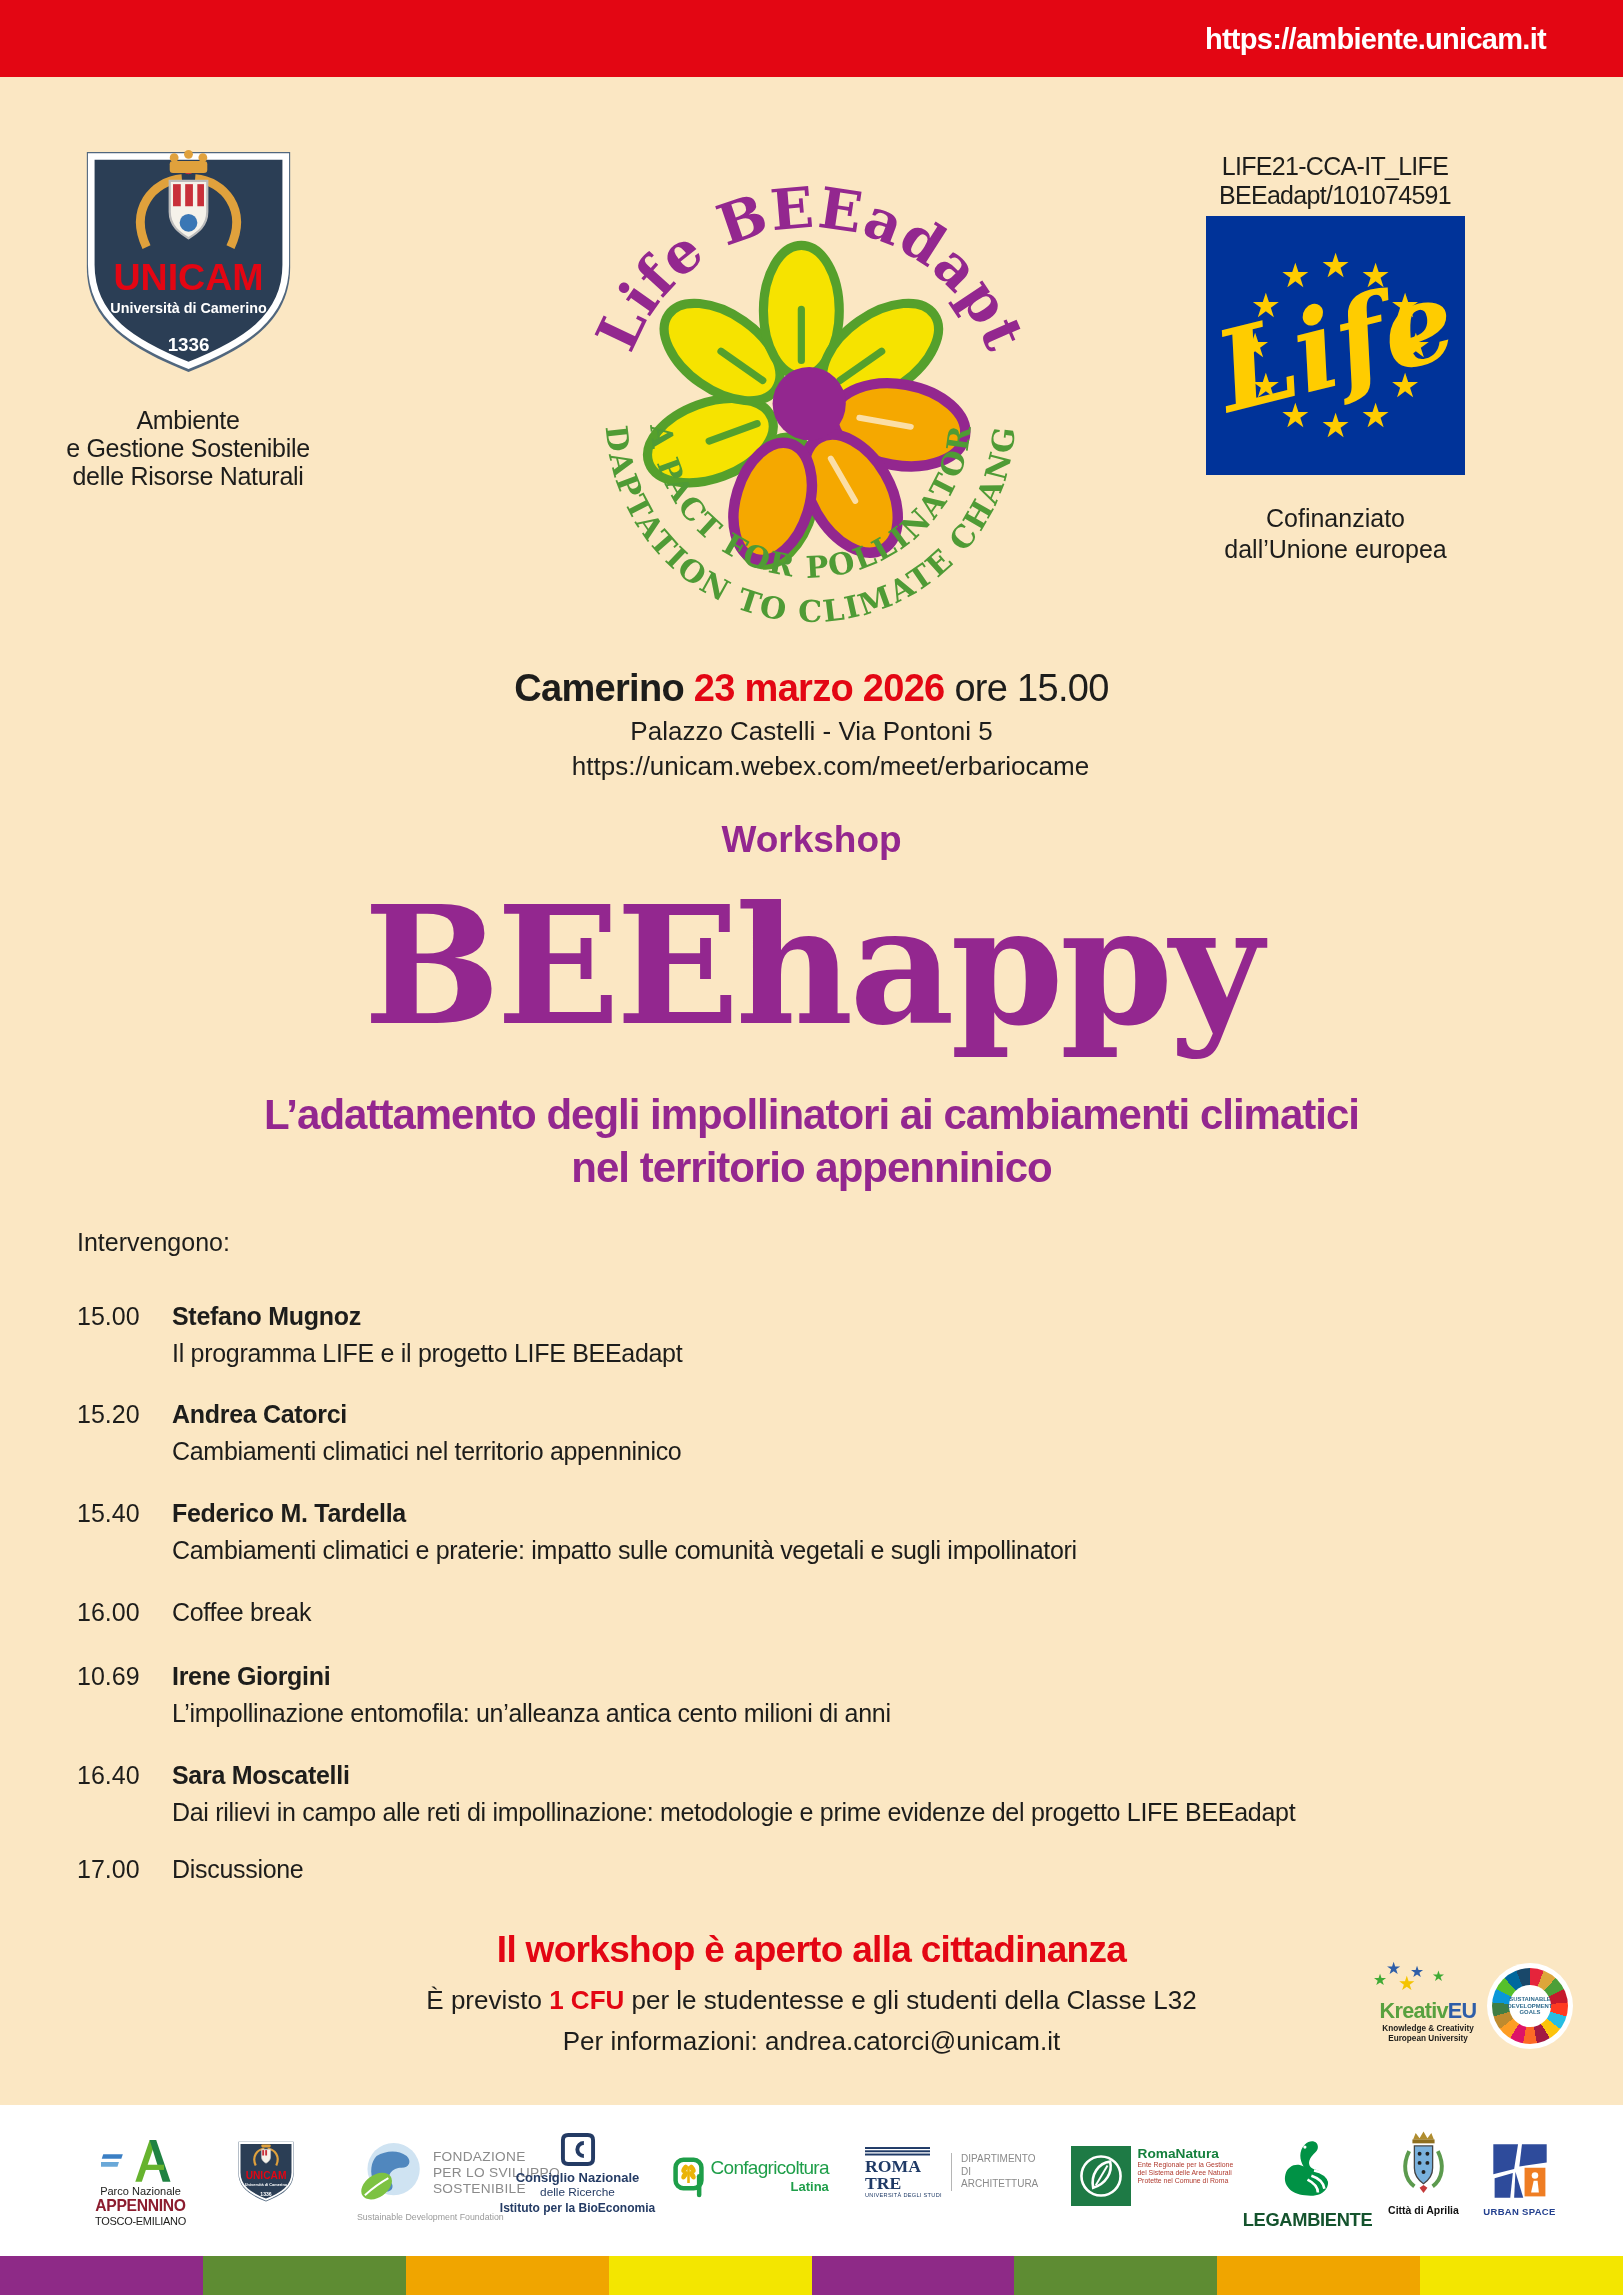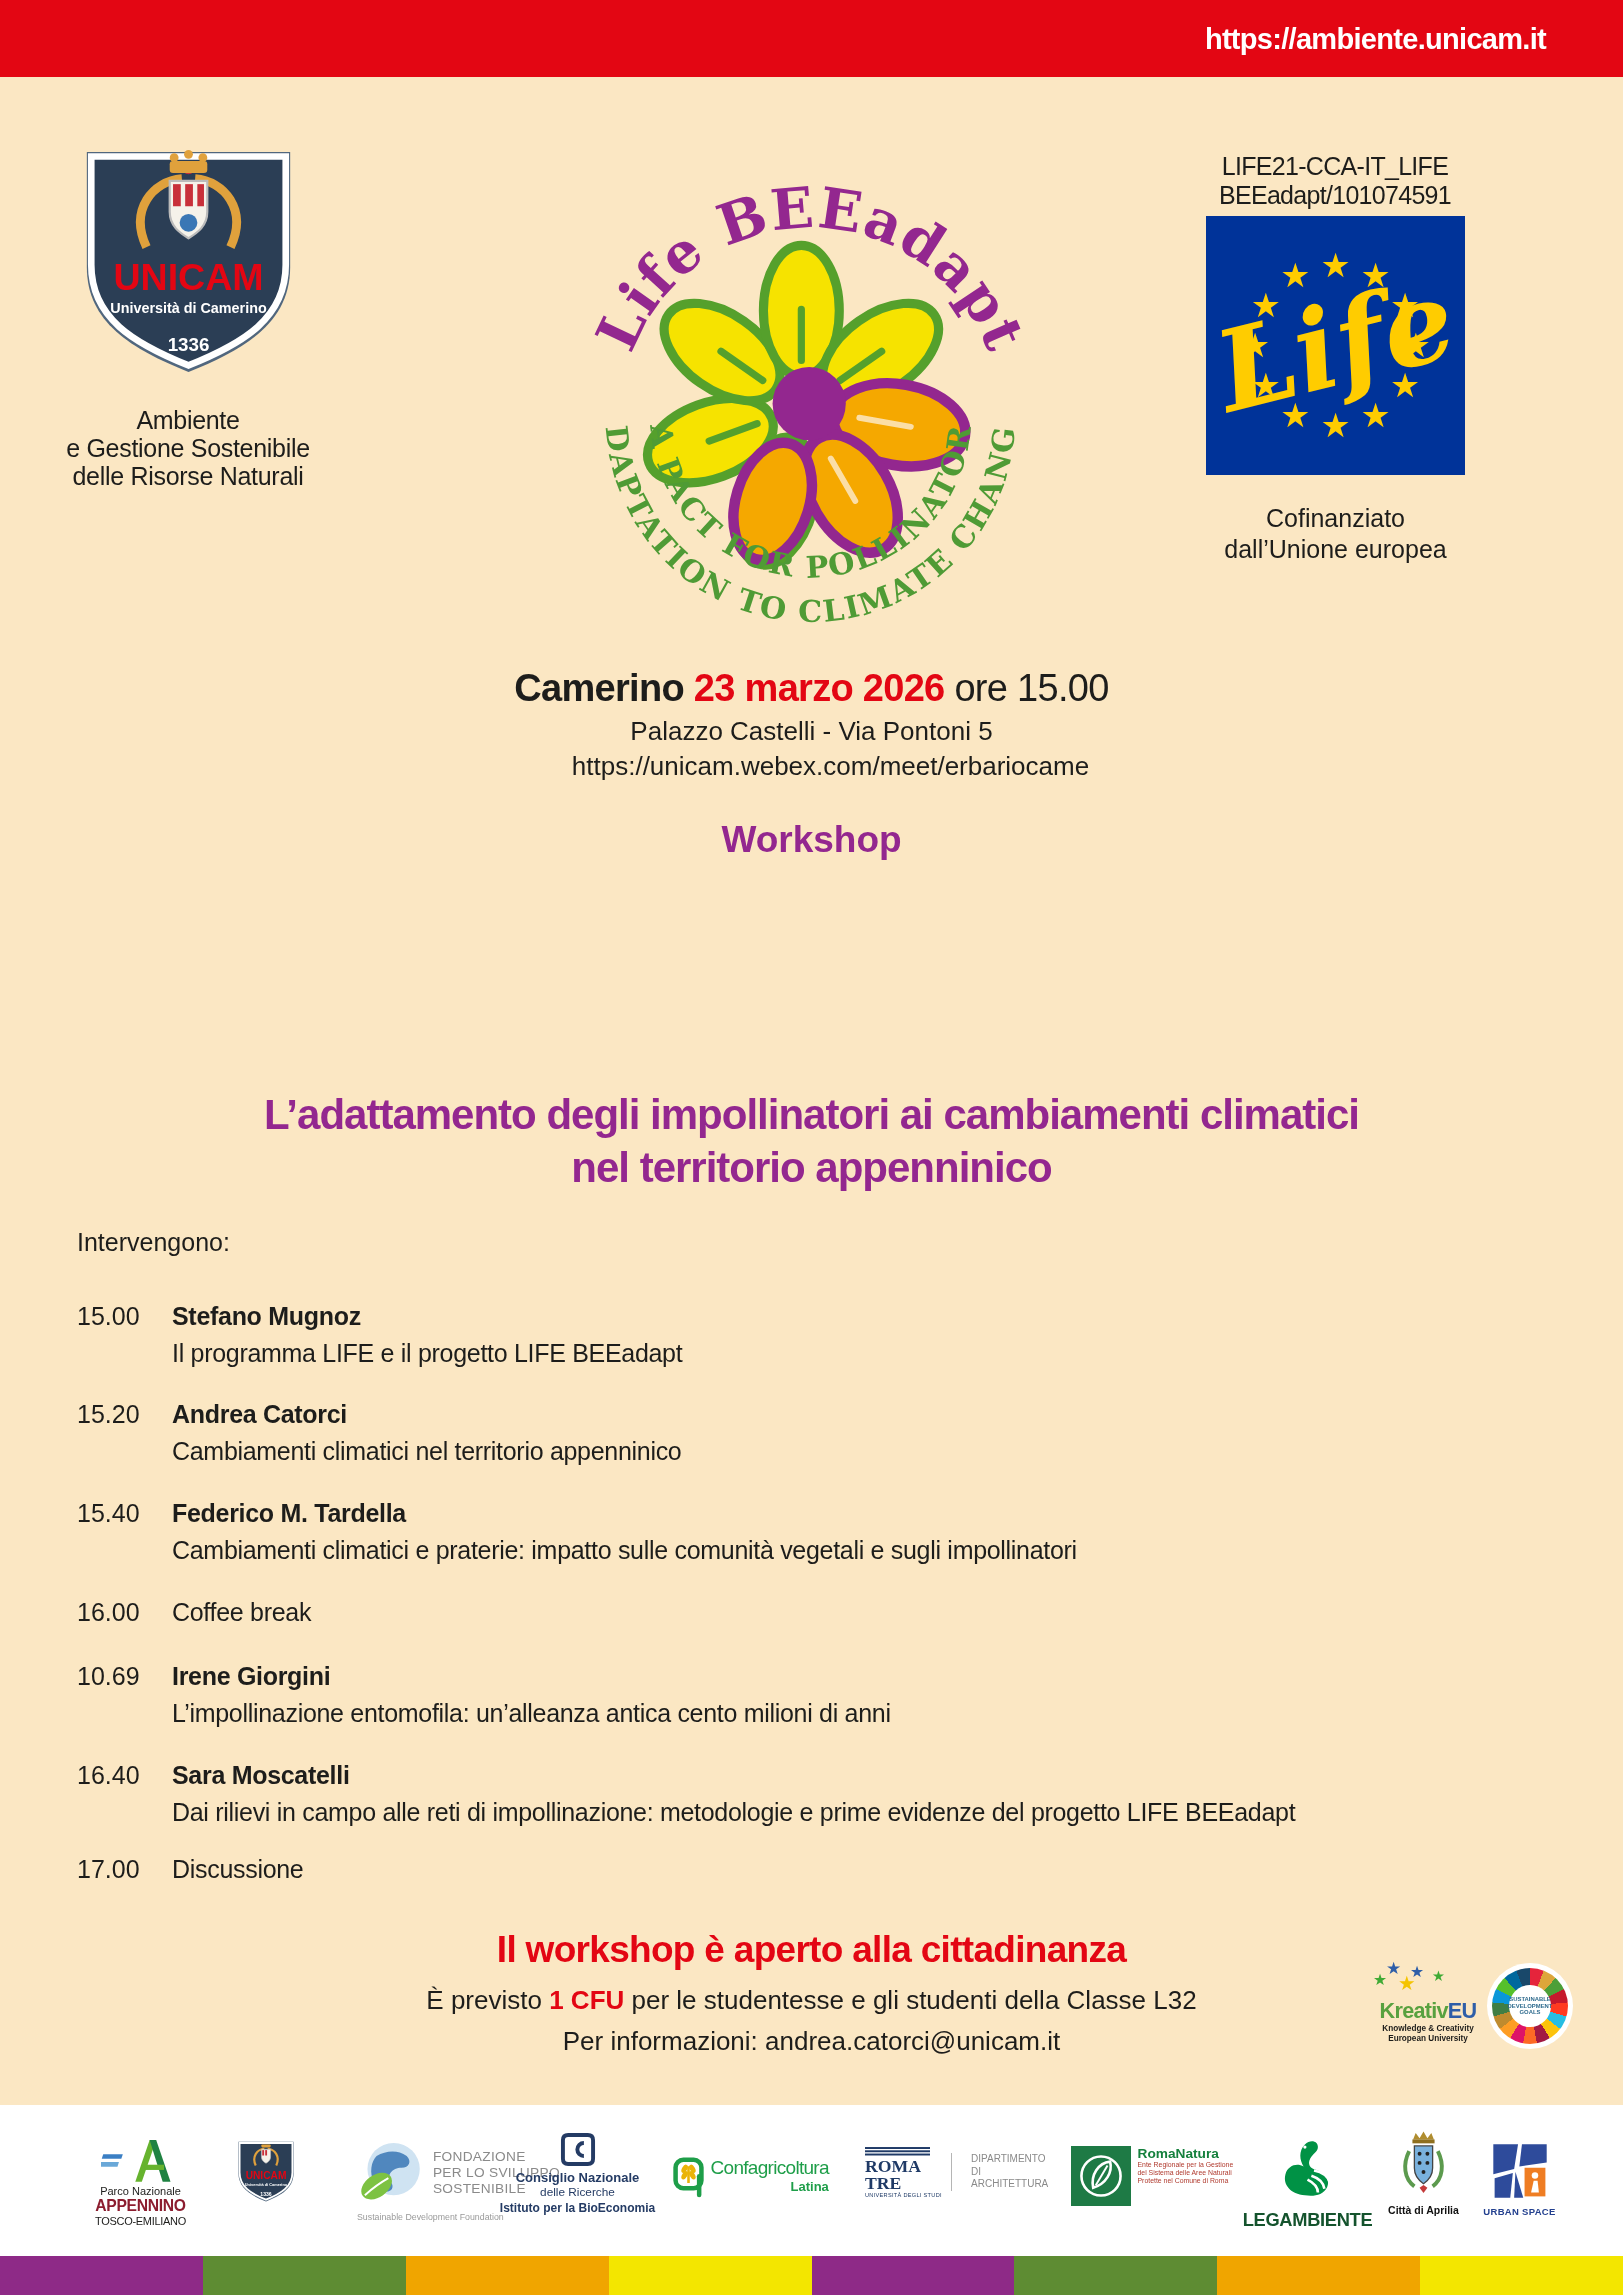--- a/index.html
+++ b/index.html
@@ -102,21 +102,21 @@
   .p-cnr .c2{font-size:11.8px;color:#243b64;}
   .p-cnr .c3{font-size:12px;font-weight:bold;color:#243b64;margin-top:2px;}
   .p-confagri{left:673px;top:52px;width:170px;text-align:left;}
   .p-confagri .row{display:flex;align-items:flex-start;gap:6.5px;}
   .p-confagri .cf1{font-size:19px;color:#1e9e49;letter-spacing:-0.7px;}
   .p-confagri .cf2{font-size:13px;color:#1e9e49;font-weight:bold;text-align:right;}
   .p-romatre{left:865px;top:41px;width:190px;text-align:left;}
   .p-romatre .row{display:flex;gap:9.2px;align-items:center;}
   .p-romatre .rt{font-family:"Liberation Serif",serif;color:#1f3a66;font-weight:bold;font-size:17.7px;line-height:17px;}
   .p-romatre .rtsub{font-size:5.6px;color:#1f3a66;letter-spacing:0.3px;}
-  .p-romatre .dep{font-size:10px;color:#8a8a8a;line-height:12.4px;border-left:1.3px solid #b5b5b5;padding-left:19px;}
+  .p-romatre .dep{font-size:10px;color:#8a8a8a;line-height:12.4px;border-left:1.3px solid #b5b5b5;padding-left:9px;}
   .p-romanatura{left:1071px;top:41px;width:196px;text-align:left;}
   .p-romanatura .row{display:flex;gap:6.5px;}
   .p-romanatura .rn{font-size:13.7px;font-weight:bold;color:#15803d;}
   .p-romanatura .rnsub{font-size:6.9px;color:#b03a2e;line-height:7.9px;width:98px;}
   .p-legambiente{left:1237px;top:29px;width:141px;}
   .p-legambiente .lg{font-size:18.3px;font-weight:bold;letter-spacing:-0.3px;color:#14532d;}
   .p-aprilia{left:1381px;top:23.6px;width:85px;}
   .p-aprilia .ap{font-size:10.5px;font-weight:bold;color:#111;}
   .p-urban{left:1480px;top:38px;width:79px;}
   .p-urban .us{font-size:9.5px;font-weight:bold;color:#23408f;letter-spacing:0.3px;margin-top:5px;}
@@ -239,20 +239,21 @@
     <span class="plabel">dall’Unione europea</span>
   </div>
 
   <div class="line-event1">
     <span class="b">Camerino </span><span class="date">23 marzo 2026</span><span> ore 15.00</span>
   </div>
   <div class="line-event2">Palazzo Castelli - Via Pontoni 5</div>
   <div class="line-event3">https://unicam.webex.com/meet/erbariocame</div>
 
   <div class="kicker">Workshop</div>
+  <div class="title">BEEhappy</div>
   <div class="subtitle sub1">L’adattamento degli impollinatori ai cambiamenti climatici</div>
   <div class="subtitle sub2">nel territorio appenninico</div>
 
   <div class="intervengono">Intervengono:</div>
 
   <div class="prow r0">
     <span class="time">15.00</span>
     <span class="name">Stefano Mugnoz</span>
     <span class="talk">Il programma LIFE e il progetto LIFE BEEadapt</span>
   </div>

